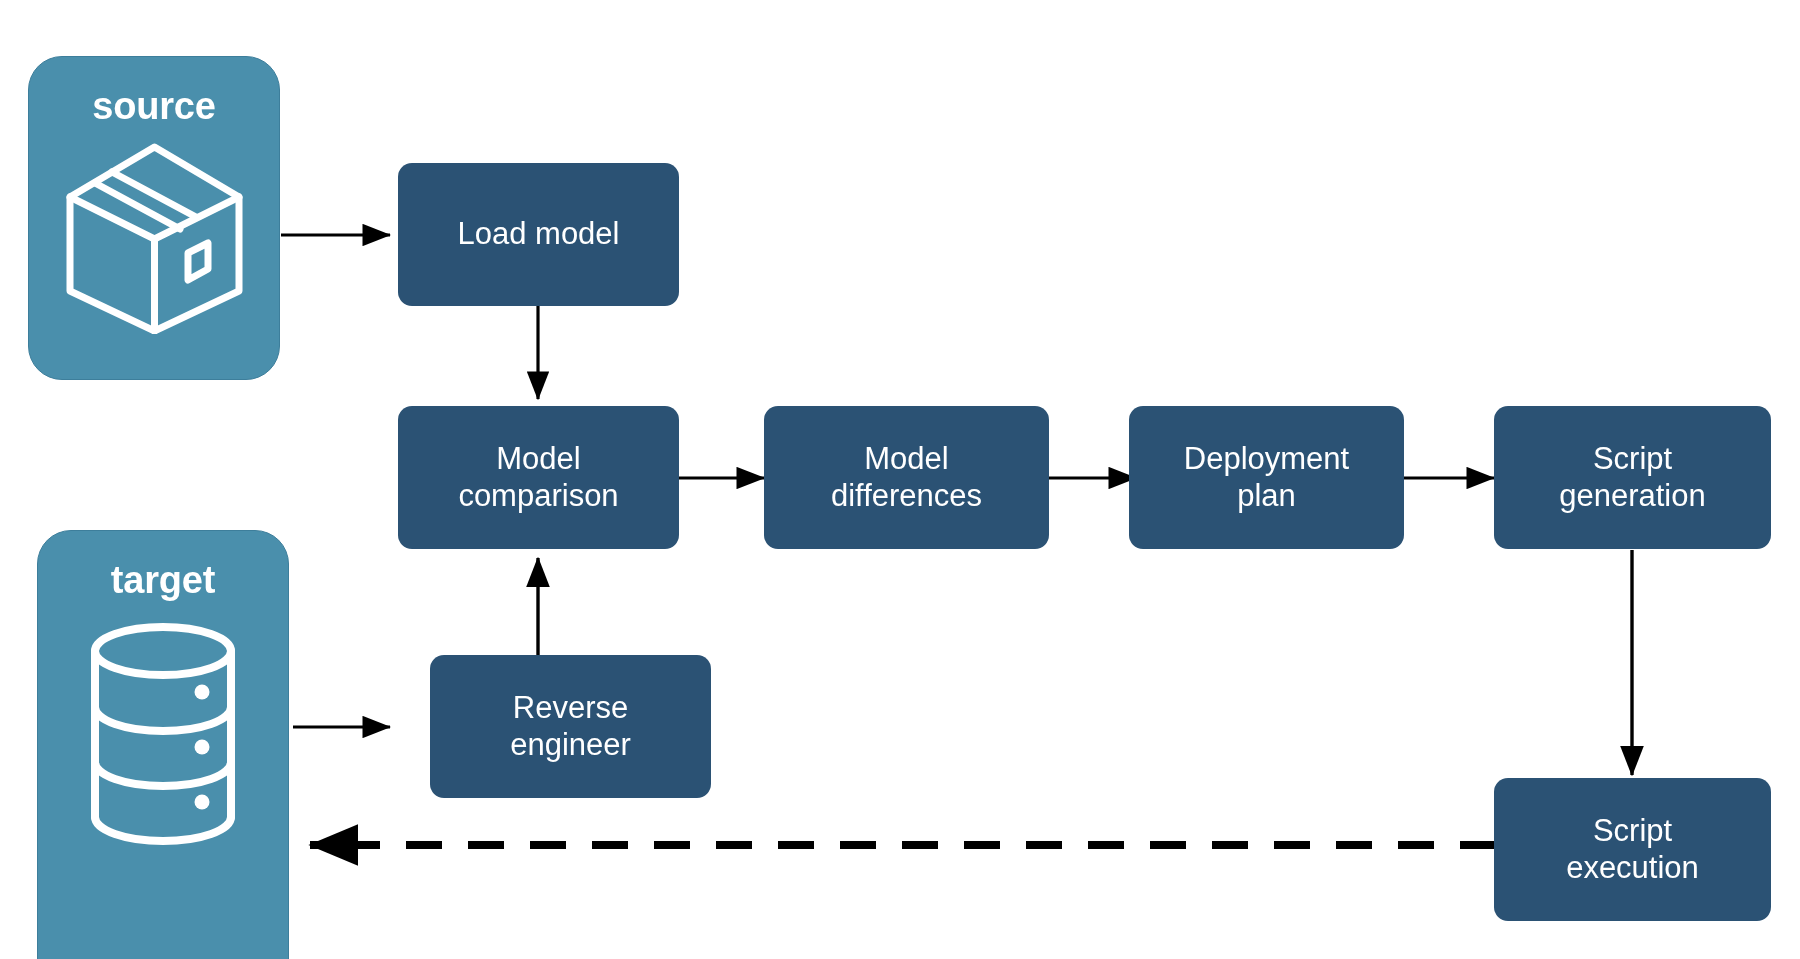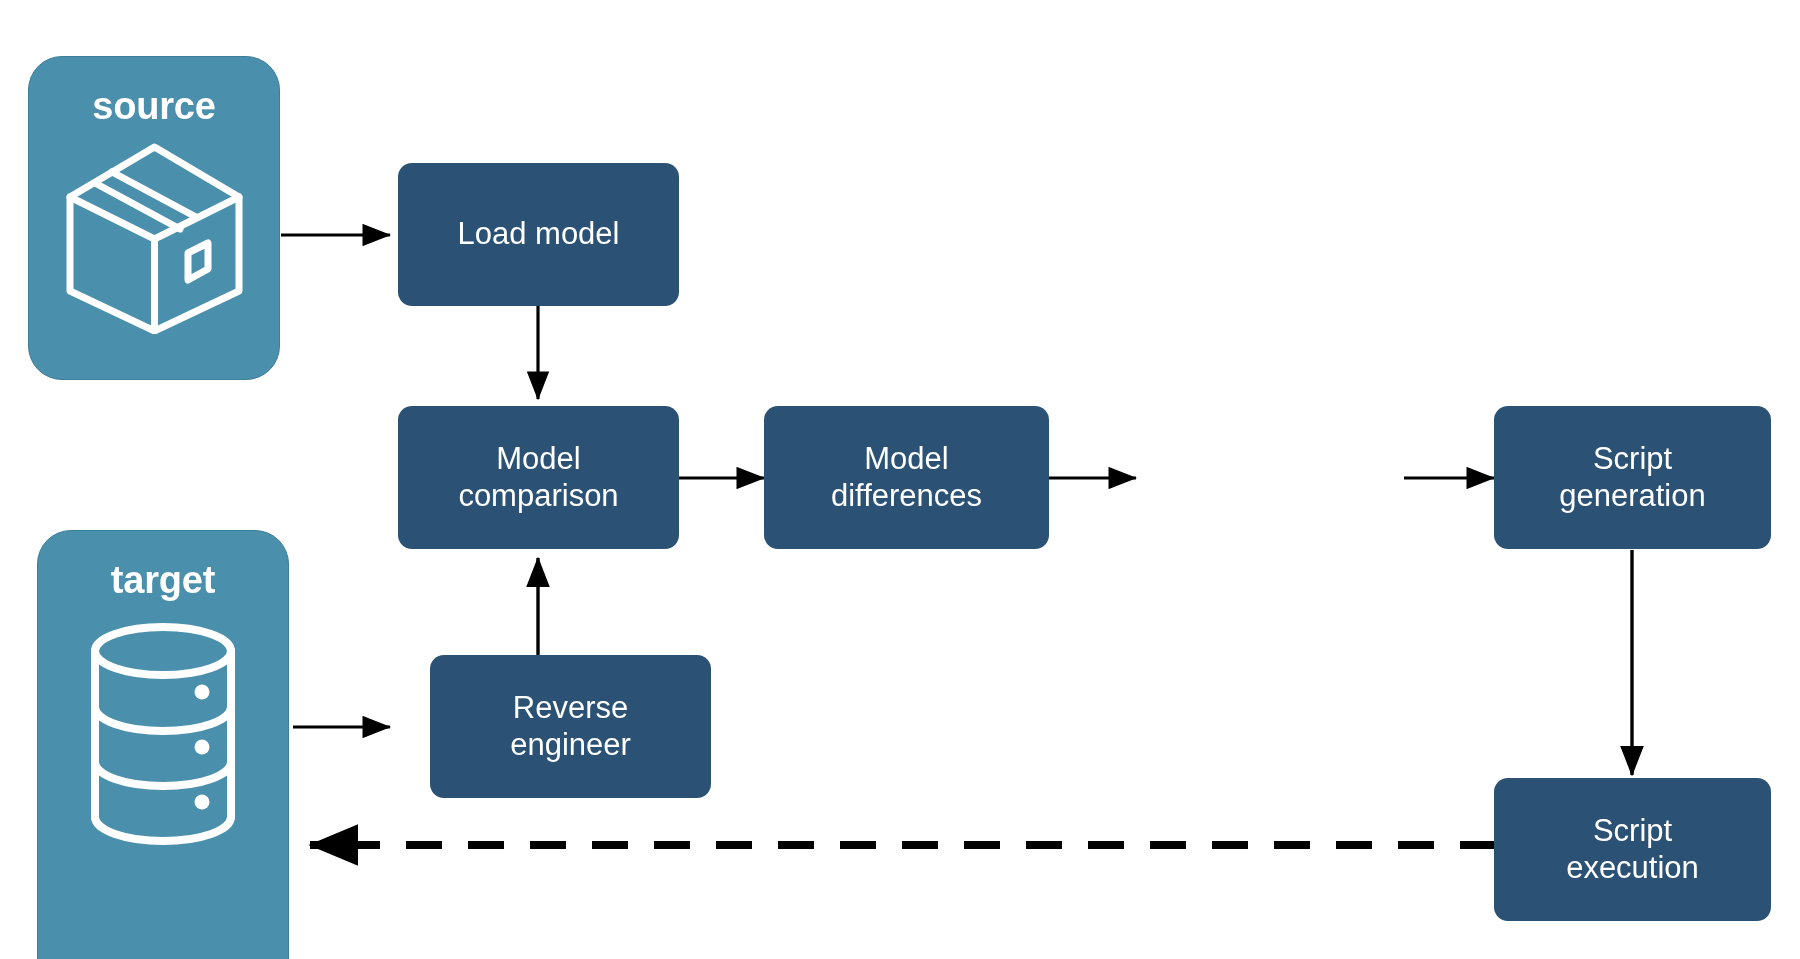--- a/index.html
+++ b/index.html
@@ -171,20 +171,24 @@
   <div class="proc-box" style="left:398px; top:406px; width:281px; height:143px;">
     <span class="proc-label">Model
 comparison</span>
   </div>
 
   <div class="proc-box" style="left:764px; top:406px; width:285px; height:143px;">
     <span class="proc-label">Model
 differences</span>
   </div>
 
+  <div class="proc-box" style="left:1129px; top:406px; width:275px; height:143px;">
+    <span class="proc-label">Deployment
+plan</span>
+  </div>
 
   <div class="proc-box" style="left:1494px; top:406px; width:277px; height:143px;">
     <span class="proc-label">Script
 generation</span>
   </div>
 
   <div class="proc-box" style="left:398px; top:655px; width:281px; height:143px;margin-left:32px;">
     <span class="proc-label">Reverse
 engineer</span>
   </div>

